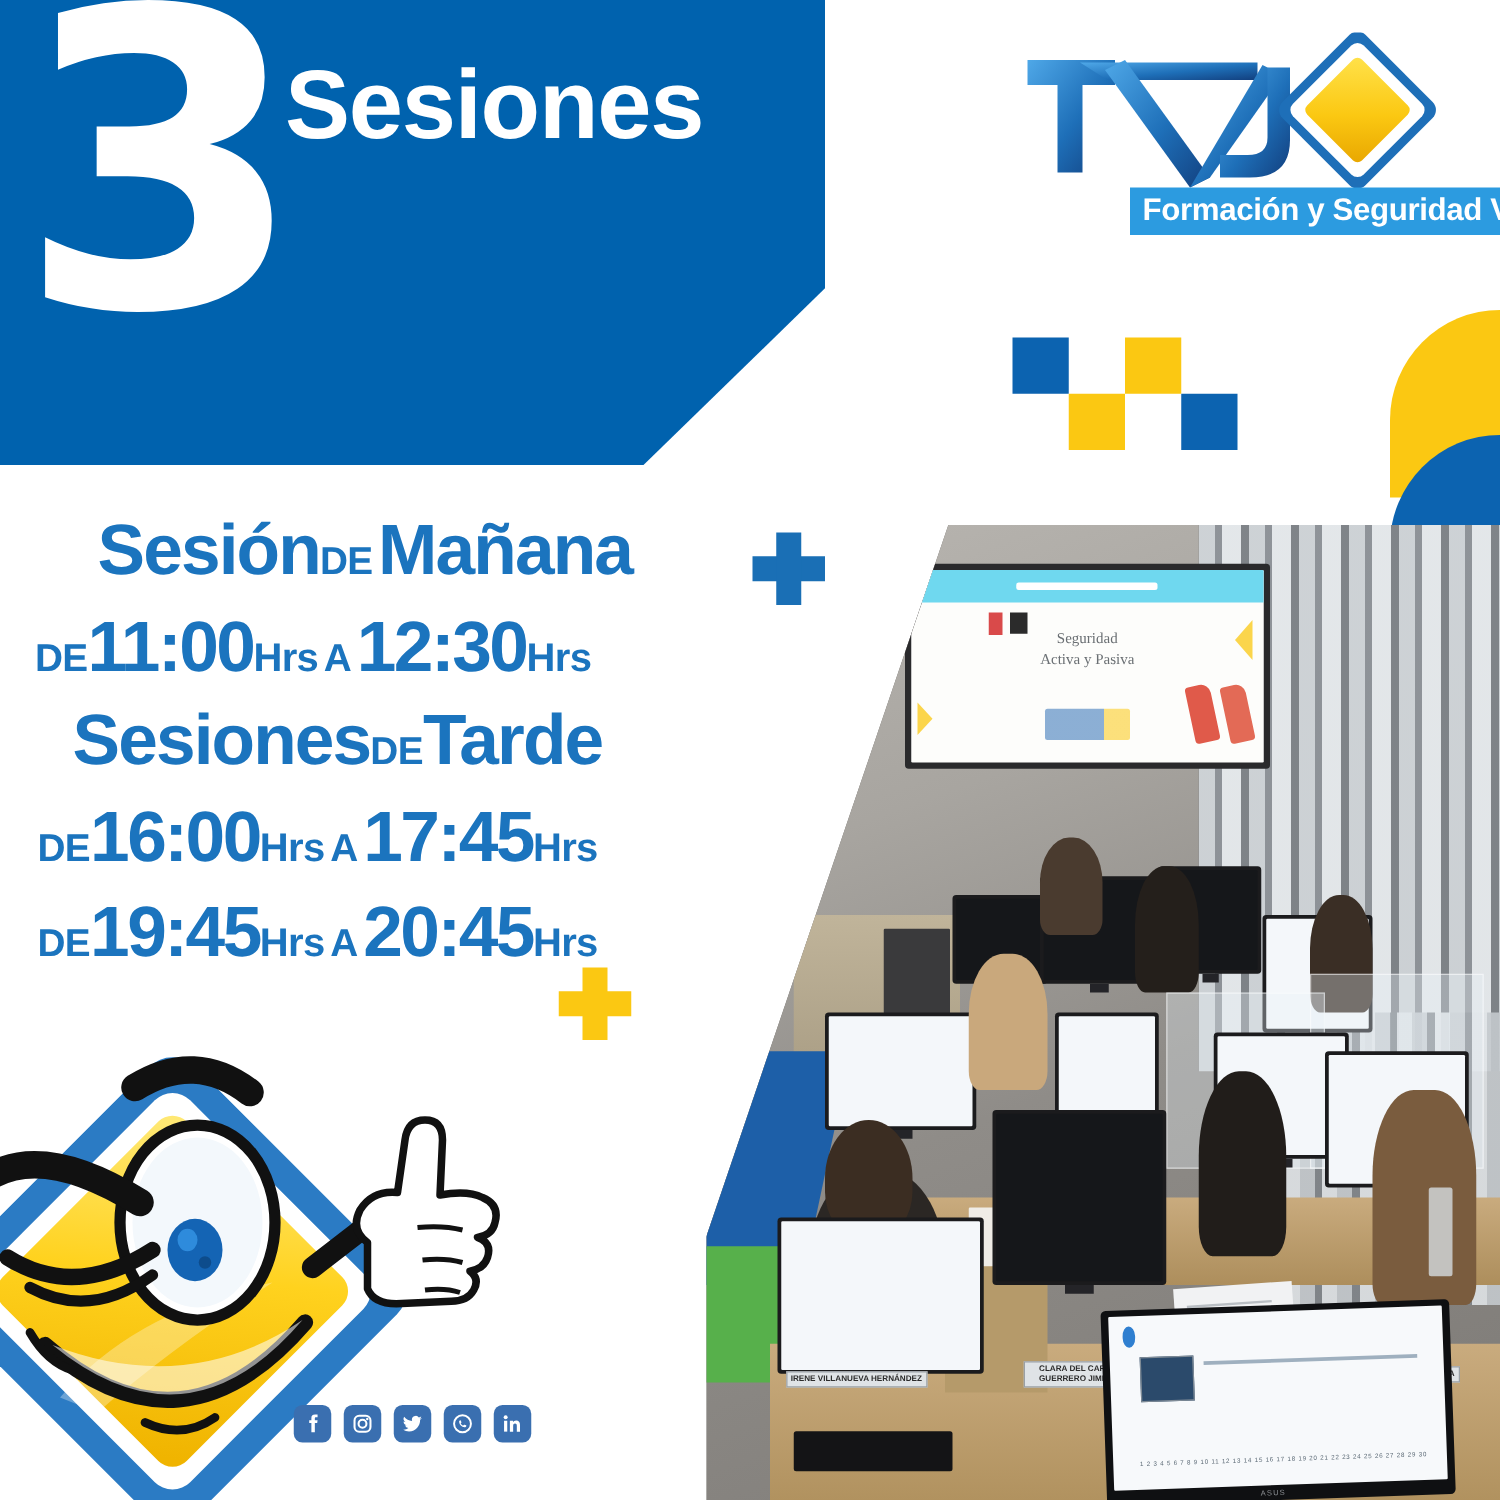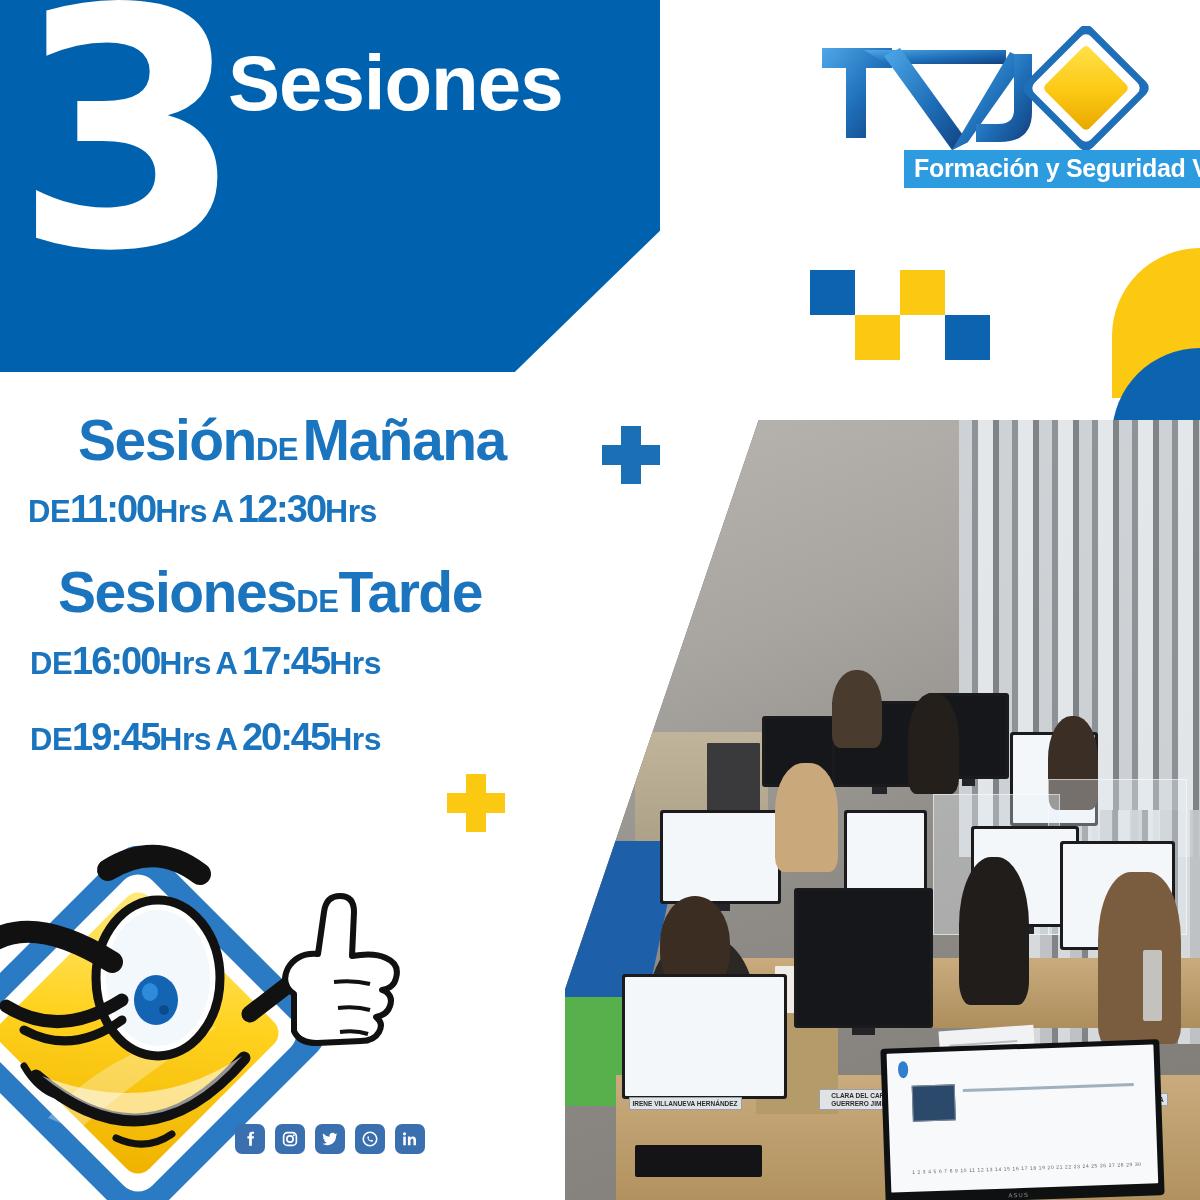--- a/index.html
+++ b/index.html
@@ -138,21 +138,21 @@
   .t-tarde  { position: absolute; left: 58px; top: 160px; }
 
   .sched-row {
     position: absolute;
     font-weight: 700;
     line-height: 1;
     white-space: nowrap;
     color: #1B74BE;
   }
   .sched-row .lbl { font-size: 31px; letter-spacing: -0.5px; }
-  .sched-row .num { font-size: 38px; letter-spacing: -2px; }
+  .sched-row .num { font-size: 57px; letter-spacing: -2px; }
   .sched-row .hrs { font-size: 32px; letter-spacing: -0.5px; }
   .r1 { left: 28px; top: 86px; }
   .r2 { left: 30px; top: 238px; }
   .r3 { left: 30px; top: 314px; }
 
   
   .photo {
     position: absolute;
     left: 565px; top: 420px;
     width: 635px; height: 780px;
@@ -358,20 +358,36 @@
     <div class="sched-row r3">
       <span class="lbl">DE</span><span class="num">19:45</span><span class="hrs">Hrs</span> <span class="lbl">A</span> <span class="num">20:45</span><span class="hrs">Hrs</span>
     </div>
   </div>
 
   <div class="photo">
     <div class="ph-wall"></div>
     <div class="ph-windowwall"></div>
     <div class="ph-windowwall2"></div>
 
+    <div class="ph-board">
+      <div class="ph-board-screen">
+        <div class="ph-board-topbar"></div>
+        <div class="ph-board-chev"></div>
+        <div class="ph-board-chev2"></div>
+        <div class="ph-board-ico1"></div>
+        <div class="ph-board-ico2"></div>
+        <div class="ph-board-txt">
+          <div>Seguridad</div>
+          <div>Activa y Pasiva</div>
+        </div>
+        <div class="ph-board-logo"></div>
+        <div class="ph-board-seat1"></div>
+        <div class="ph-board-seat2"></div>
+      </div>
+    </div>
 
     <div class="ph-cabinet"></div>
     <div class="ph-bluepanel"></div>
     <div class="ph-greenpanel"></div>
     <div class="ph-desk2b"></div>
     <div class="ph-desk1"></div>
     <div class="ph-chair"></div>
 
     <div class="mon m3 dark">
         <i></i>

